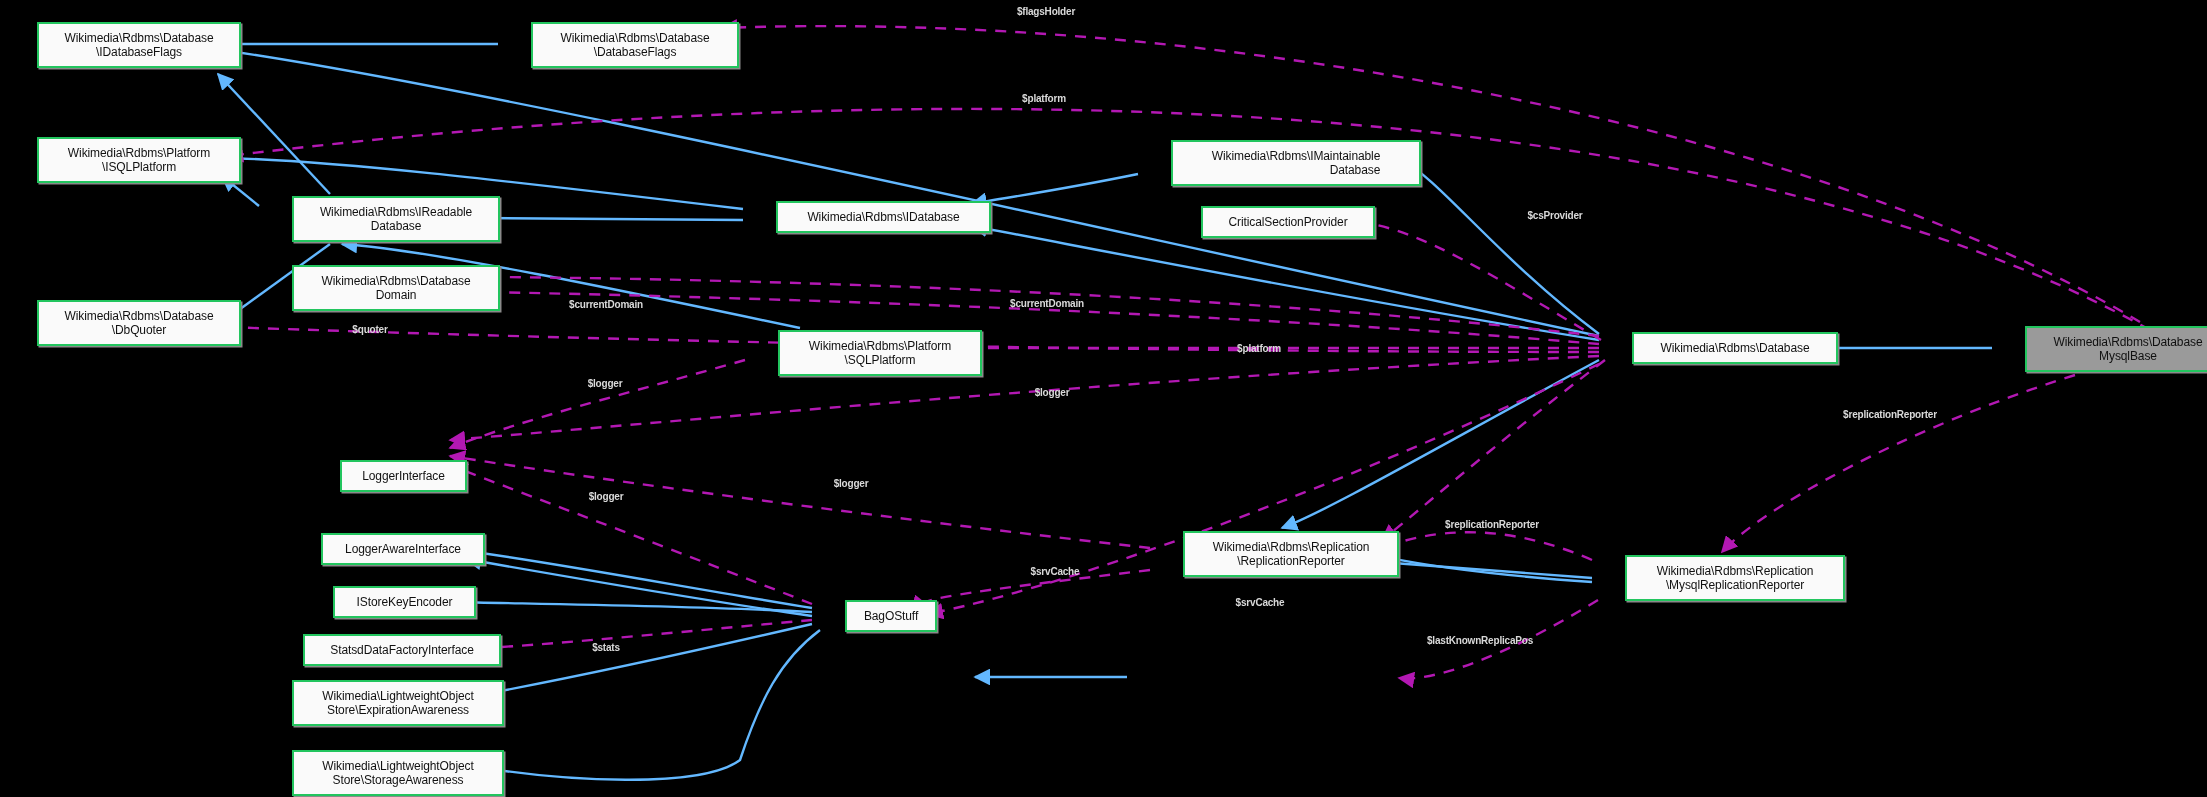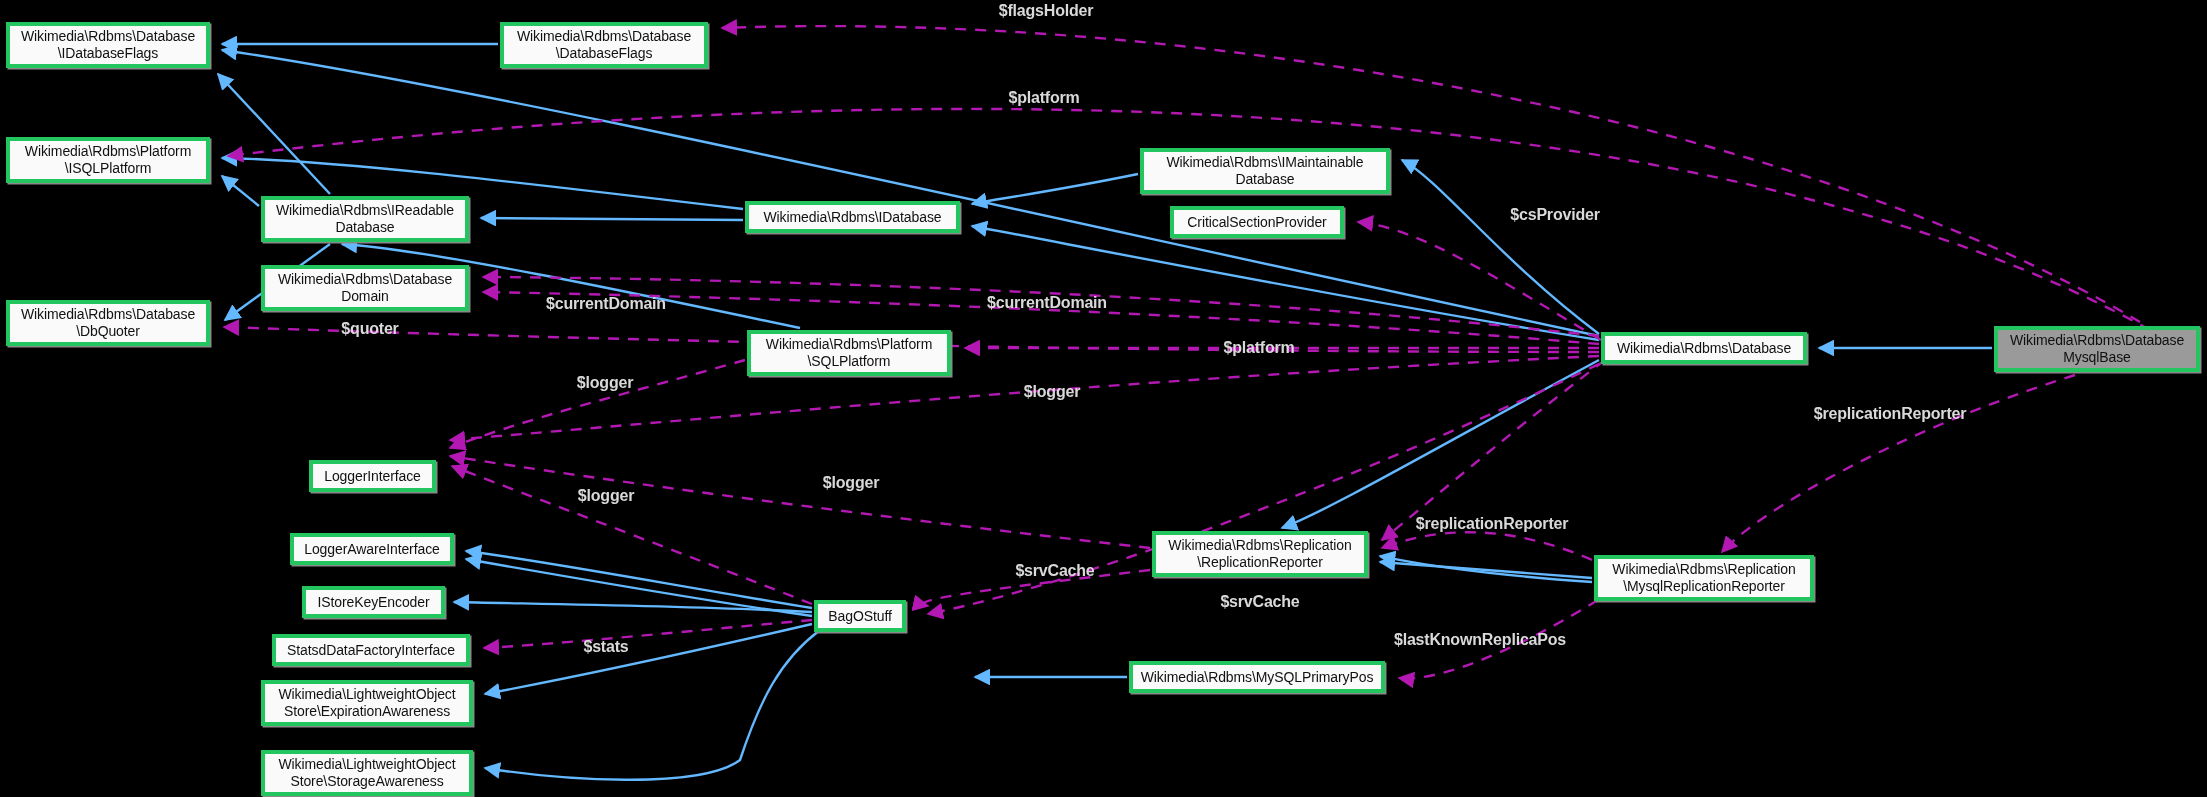--- a/index.html
+++ b/index.html
@@ -26,40 +26,41 @@
     position: absolute;
     left: 0;
     top: 0;
     width: 2207px;
     height: 797px;
   }
   .node {
     position: absolute;
     box-sizing: border-box;
     background: #fafafa;
-    border: 4px solid #22c55e;
+    border: 2px solid #22c55e;
     box-shadow: 1.5px 1.5px 0 0 #8a8a8a;
     color: #111111;
-    font-size: 14px;
+    font-size: 12px;
     line-height: 1.18;
     text-align: center;
     display: flex;
     align-items: center;
     justify-content: center;
     white-space: pre-line;
     letter-spacing: -0.1px;
+    margin-left: 31px;
   }
   .node.highlight {
     background: #9a9a9a;
     color: #101010;
   }
   .edge-label {
     position: absolute;
     color: #d9d9d9;
-    font-size: 16px;
+    font-size: 10px;
     font-weight: bold;
     white-space: nowrap;
     transform: translate(-50%, -50%);
     letter-spacing: -0.2px;
   }
 </style>
 </head>
 <body>
 
 <div id="diagram-root">
@@ -161,21 +162,21 @@
 
   <div id="node-layer">
     <div class="node" style="left: 6px; top: 22px; width: 204px; height: 46px;">Wikimedia\Rdbms\Database
 \IDatabaseFlags</div>
     <div class="node" style="left: 500px; top: 22px; width: 208px; height: 46px;">Wikimedia\Rdbms\Database
 \DatabaseFlags</div>
     <div class="node" style="left: 6px; top: 137px; width: 204px; height: 46px;">Wikimedia\Rdbms\Platform
 \ISQLPlatform</div>
     <div class="node" style="left: 261px; top: 196px; width: 208px; height: 46px;">Wikimedia\Rdbms\IReadable
 Database</div>
-    <div class="node" style="left: 1140px; top: 148px; width: 250px; height: 46px;">Wikimedia\Rdbms\IMaintainable
+    <div class="node" style="left: 1140px; top: 140px; width: 250px; height: 46px; text-align: right;">Wikimedia\Rdbms\IMaintainable
 Database</div>
     <div class="node" style="left: 745px; top: 201px; width: 215px; height: 32px;">Wikimedia\Rdbms\IDatabase</div>
     <div class="node" style="left: 1170px; top: 206px; width: 174px; height: 32px;">CriticalSectionProvider</div>
     <div class="node" style="left: 261px; top: 265px; width: 208px; height: 46px;">Wikimedia\Rdbms\Database
 Domain</div>
     <div class="node" style="left: 6px; top: 300px; width: 204px; height: 46px;">Wikimedia\Rdbms\Database
 \DbQuoter</div>
     <div class="node" style="left: 747px; top: 330px; width: 204px; height: 46px;">Wikimedia\Rdbms\Platform
 \SQLPlatform</div>
     <div class="node" style="left: 1601px; top: 332px; width: 206px; height: 32px;">Wikimedia\Rdbms\Database</div>
@@ -183,21 +184,20 @@
 MysqlBase</div>
     <div class="node" style="left: 309px; top: 460px; width: 127px; height: 32px;">LoggerInterface</div>
     <div class="node" style="left: 290px; top: 533px; width: 164px; height: 32px;">LoggerAwareInterface</div>
     <div class="node" style="left: 1152px; top: 531px; width: 216px; height: 46px;">Wikimedia\Rdbms\Replication
 \ReplicationReporter</div>
     <div class="node" style="left: 1594px; top: 555px; width: 220px; height: 46px;">Wikimedia\Rdbms\Replication
 \MysqlReplicationReporter</div>
     <div class="node" style="left: 302px; top: 586px; width: 143px; height: 32px;">IStoreKeyEncoder</div>
     <div class="node" style="left: 814px; top: 600px; width: 92px; height: 32px;">BagOStuff</div>
     <div class="node" style="left: 272px; top: 634px; width: 198px; height: 32px;">StatsdDataFactoryInterface</div>
-    <div class="node" style="left: 1129px; top: 661px; width: 256px; height: 32px;">Wikimedia\Rdbms\MySQLPrimaryPos</div>
     <div class="node" style="left: 261px; top: 680px; width: 212px; height: 46px;">Wikimedia\LightweightObject
 Store\ExpirationAwareness</div>
     <div class="node" style="left: 261px; top: 750px; width: 212px; height: 46px;">Wikimedia\LightweightObject
 Store\StorageAwareness</div>
 
     <div class="edge-label" style="left: 1046px; top: 11px;">$flagsHolder</div>
     <div class="edge-label" style="left: 1044px; top: 98px;">$platform</div>
     <div class="edge-label" style="left: 1555px; top: 215px;">$csProvider</div>
     <div class="edge-label" style="left: 1047px; top: 303px;">$currentDomain</div>
     <div class="edge-label" style="left: 606px; top: 304px;">$currentDomain</div>

